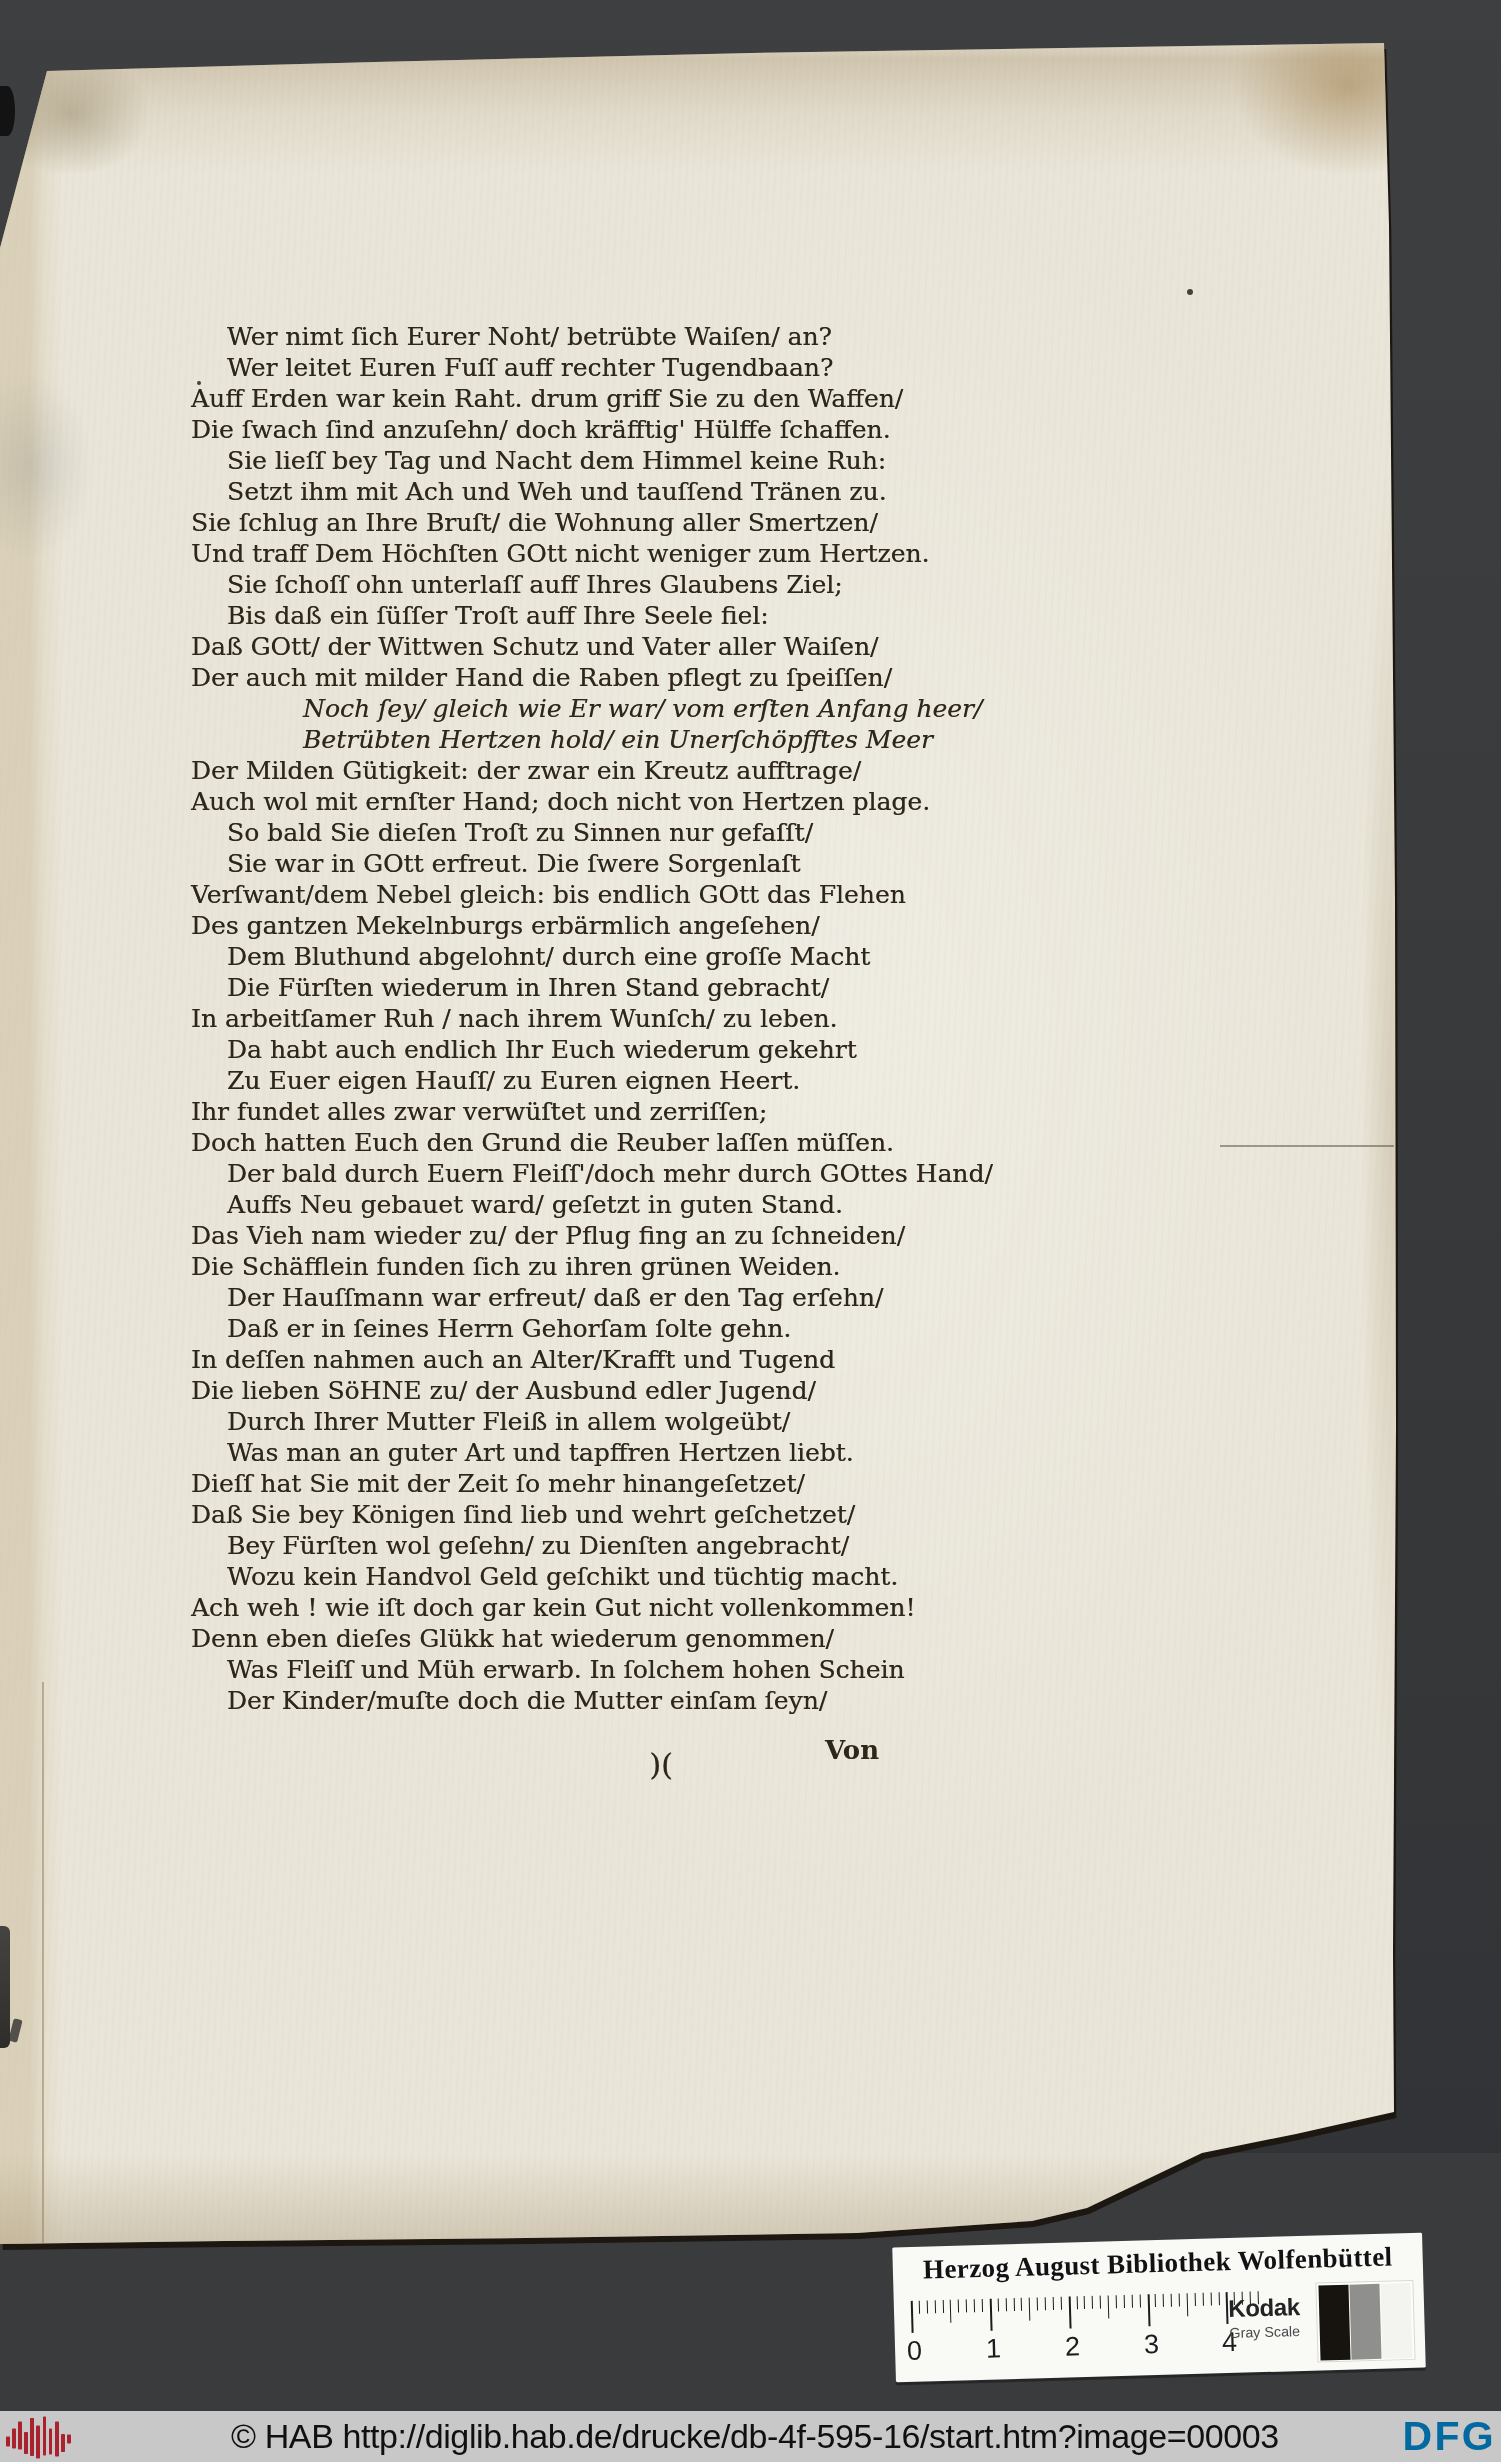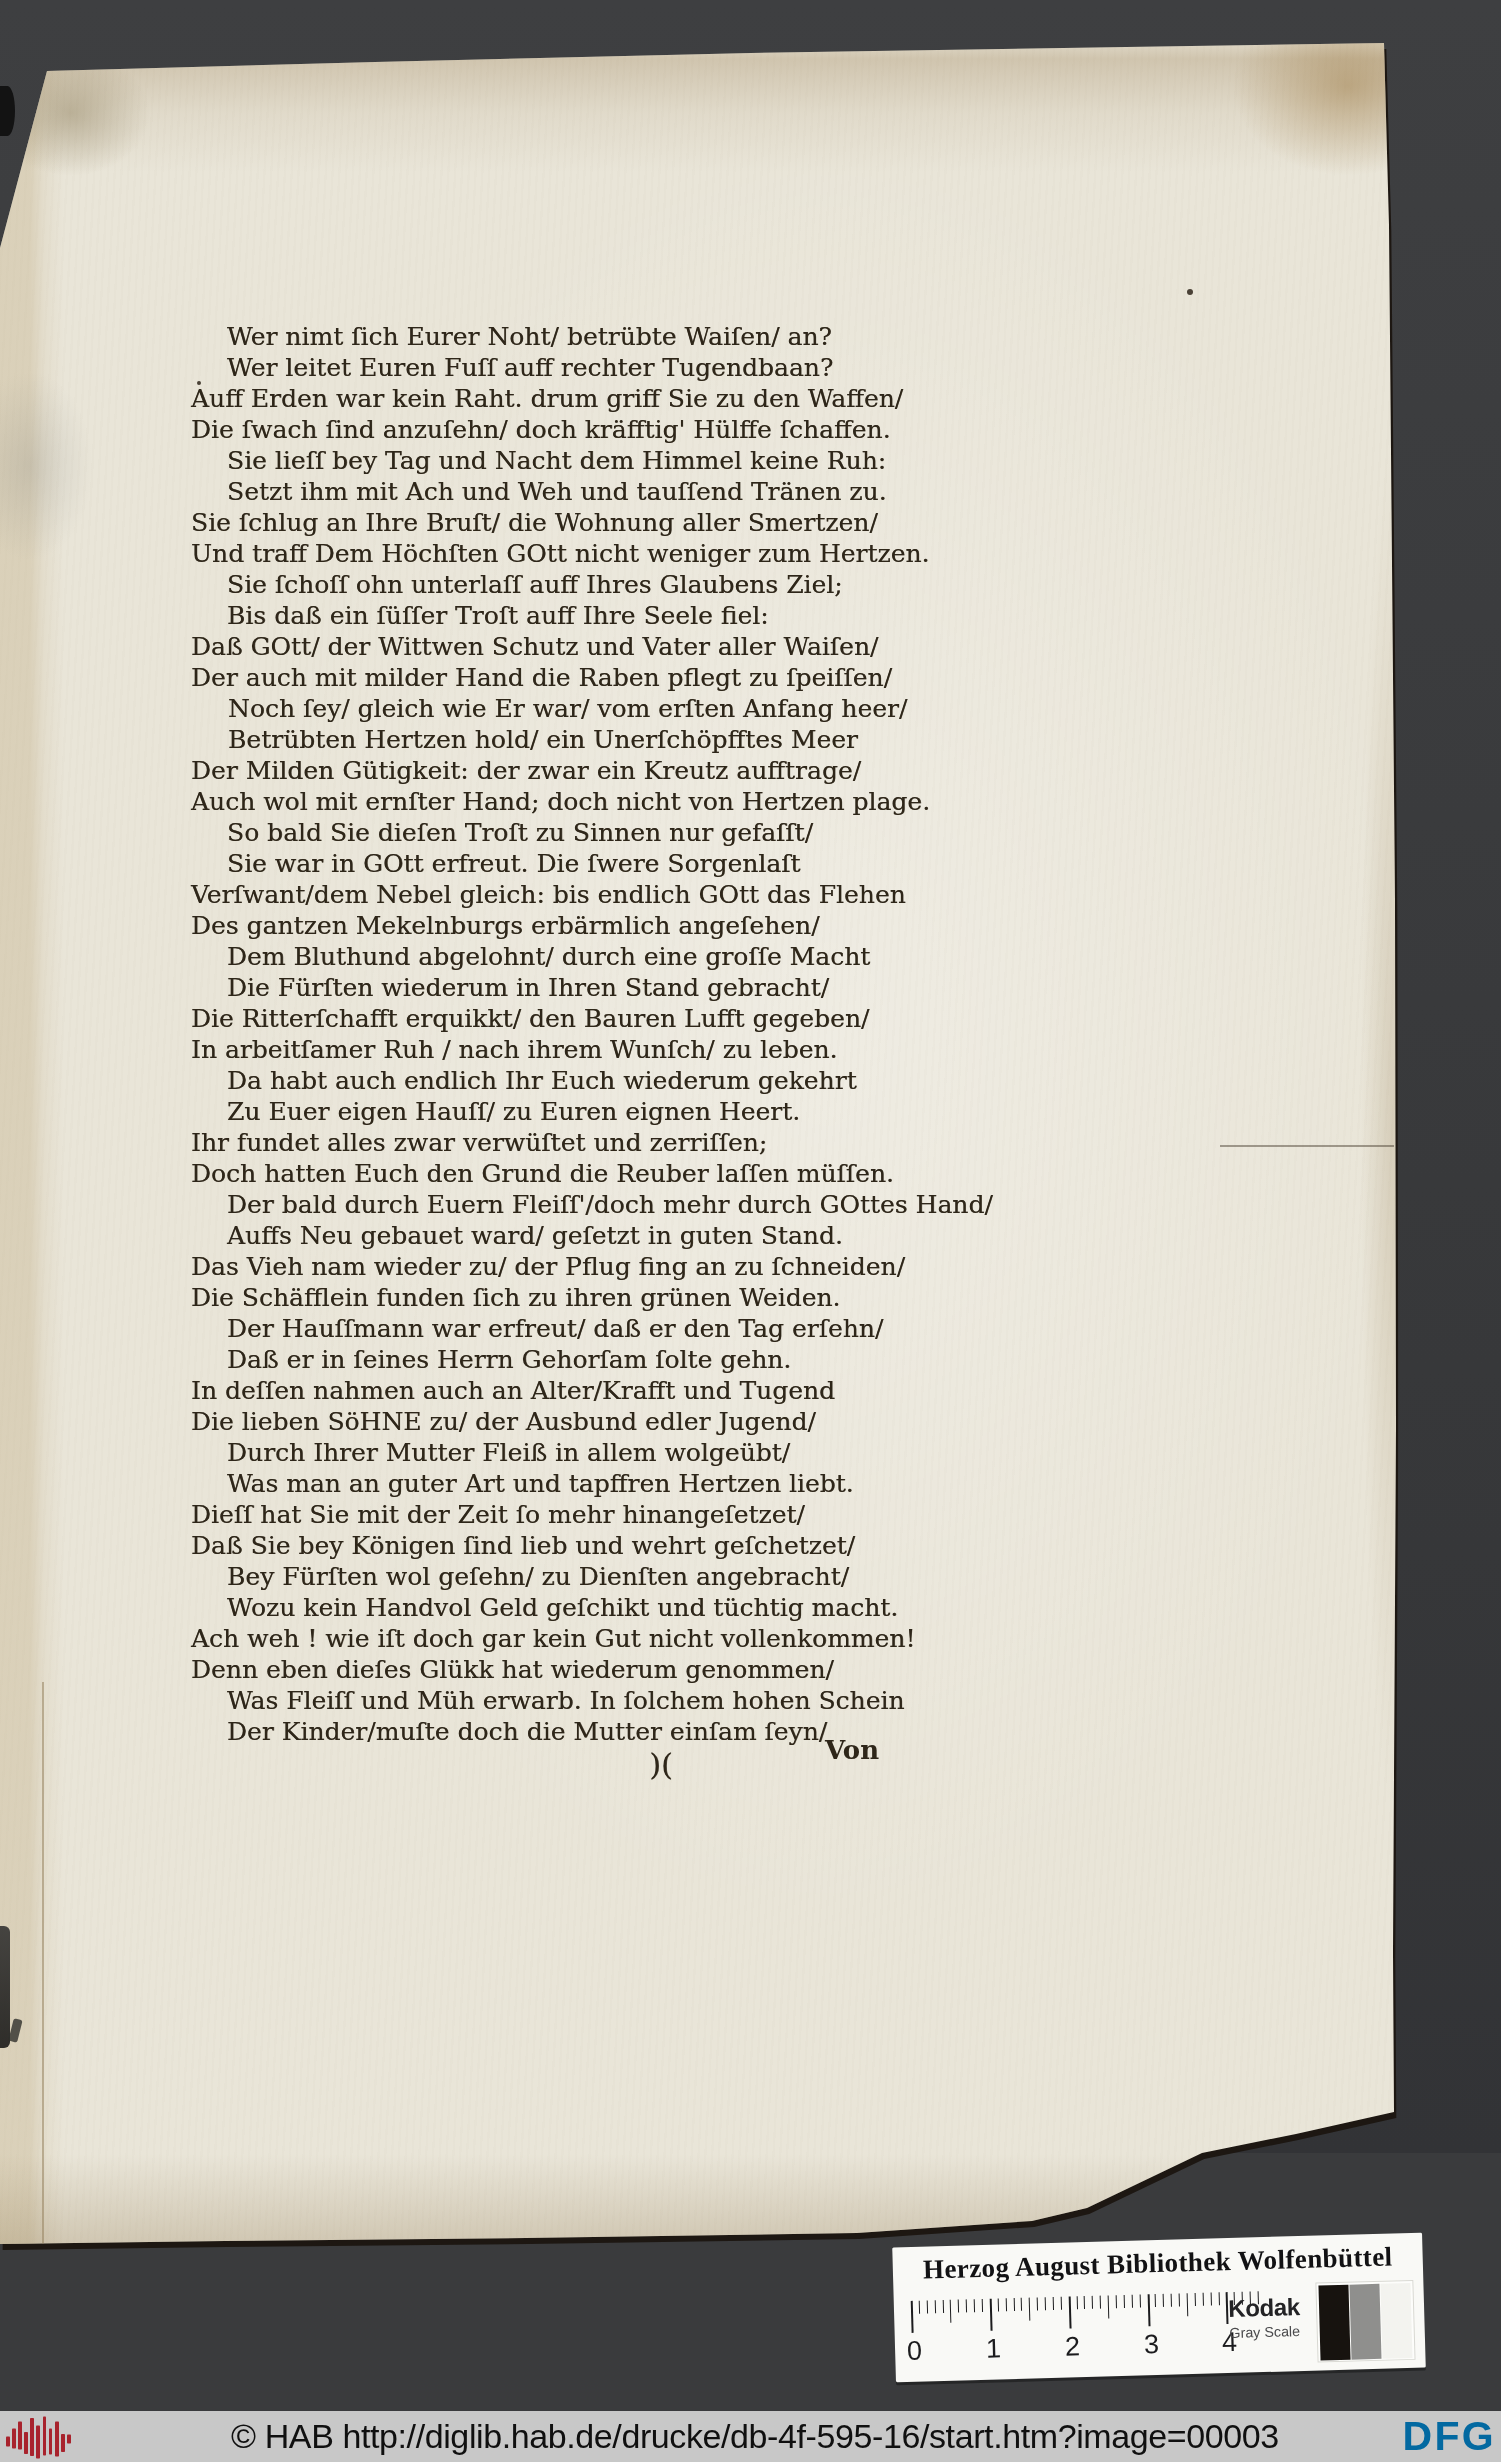--- a/index.html
+++ b/index.html
@@ -34,21 +34,21 @@
   .edge-blob{position:absolute;left:0;top:86px;width:15px;height:50px;background:#131313;border-radius:0 60% 60% 0;}
   .edge-streak{position:absolute;left:0;top:1926px;width:9.8px;height:122px;background:linear-gradient(180deg,#2b2b2b,#101010);border-radius:0 6px 6px 0;opacity:.85;}
   .edge-speck{position:absolute;left:11.3px;top:2019px;width:9px;height:22.5px;background:#30302c;transform:rotate(14deg);border-radius:2.3px;opacity:.8;}
 
   
   .text-block{position:absolute;left:191px;top:321px;width:706px;
     font-family:"DejaVu Serif",serif;font-size:25px;line-height:31px;color:#2e2619;
     text-shadow:0.3px 0 0 rgba(46,38,25,.65);white-space:nowrap;}
   .text-block .ind0{margin-left:0;}
   .text-block .ind1{margin-left:36px;}
-  .text-block .ind2{margin-left:37px;}
+  .text-block .ind2{margin-left:112px;font-style:italic;}
   .sig-mark{position:absolute;left:631px;top:1747px;width:60px;text-align:center;
     font-family:"DejaVu Serif",serif;font-size:30px;color:#2e2619;text-shadow:0.4px 0 0 rgba(46,38,25,.7);}
   .catchword{position:absolute;left:825px;top:1735px;
     font-family:"DejaVu Serif",serif;font-weight:bold;font-size:26px;color:#2e2619;}
 
   
   .card{position:absolute;left:894px;top:2240px;width:530px;height:135px;background:#f9f9f6;
     transform:rotate(-1.6deg);border-radius:1.5px;box-shadow:0 3px 0 rgba(0,0,0,.35);}
   .card-title{position:absolute;left:0;top:7.5px;width:100%;text-align:center;
     font-family:"Liberation Serif",serif;font-weight:bold;font-size:27px;color:#121214;letter-spacing:0.4px;}
@@ -106,21 +106,20 @@
         <div class="ind2">Noch ſey/ gleich wie Er war/ vom erſten Anfang heer/</div>
         <div class="ind2">Betrübten Hertzen hold/ ein Unerſchöpfftes Meer</div>
         <div class="ind0">Der Milden Gütigkeit: der zwar ein Kreutz aufftrage/</div>
         <div class="ind0">Auch wol mit ernſter Hand; doch nicht von Hertzen plage.</div>
         <div class="ind1">So bald Sie dieſen Troſt zu Sinnen nur gefaſſt/</div>
         <div class="ind1">Sie war in GOtt erfreut.   Die ſwere Sorgenlaſt</div>
         <div class="ind0">Verſwant/dem Nebel gleich:  bis endlich GOtt das Flehen</div>
         <div class="ind0">Des gantzen Mekelnburgs erbärmlich angeſehen/</div>
         <div class="ind1">Dem Bluthund abgelohnt/ durch eine groſſe Macht</div>
         <div class="ind1">Die Fürſten wiederum in Ihren Stand gebracht/</div>
-        <div class="ind0">Die Ritterſchafft erquikkt/ den Bauren Lufft gegeben/</div>
         <div class="ind0">In arbeitſamer Ruh / nach ihrem Wunſch/ zu leben.</div>
         <div class="ind1">Da habt auch endlich Ihr Euch wiederum gekehrt</div>
         <div class="ind1">Zu Euer eigen Hauſſ/ zu Euren eignen Heert.</div>
         <div class="ind0">Ihr fundet alles zwar verwüſtet und zerriſſen;</div>
         <div class="ind0">Doch hatten Euch den Grund die Reuber laſſen müſſen.</div>
         <div class="ind1">Der bald durch Euern Fleiſſ'/doch mehr durch GOttes Hand/</div>
         <div class="ind1">Auffs Neu gebauet ward/ geſetzt in guten Stand.</div>
         <div class="ind0">Das Vieh nam wieder zu/ der Pflug fing an zu ſchneiden/</div>
         <div class="ind0">Die Schäfflein funden ſich zu ihren grünen Weiden.</div>
         <div class="ind1">Der Hauſſmann war erfreut/ daß er den Tag erſehn/</div>

